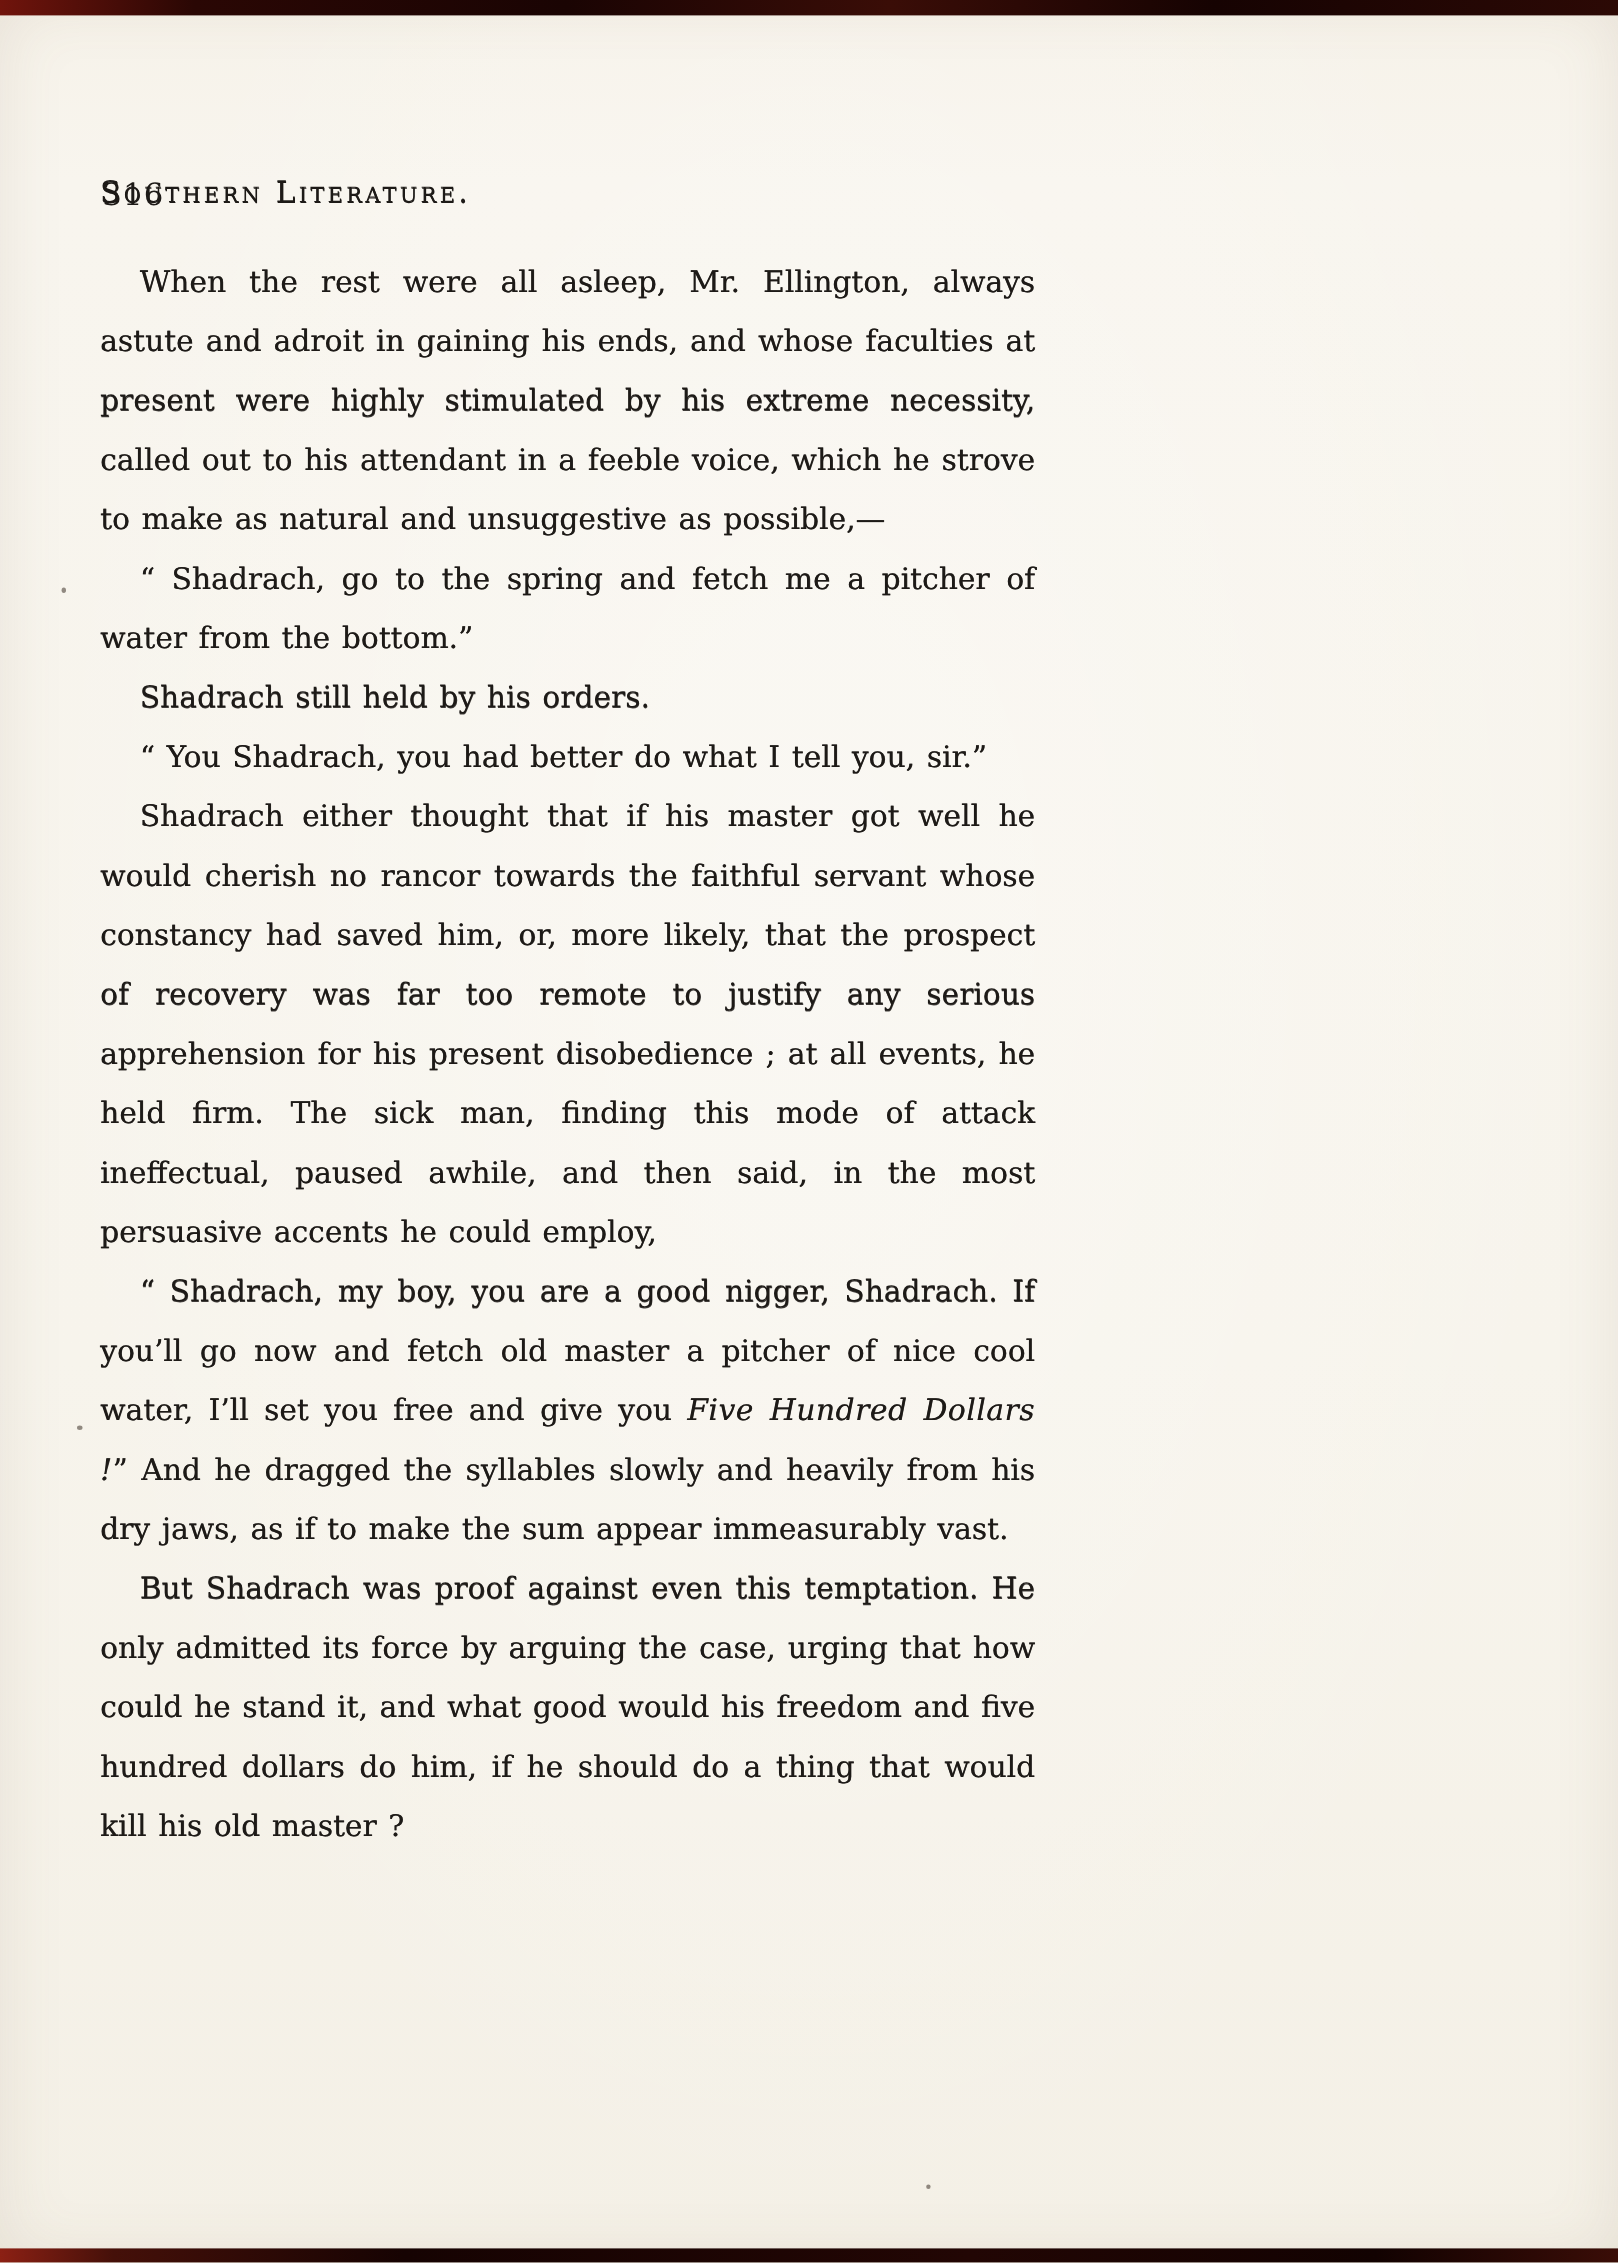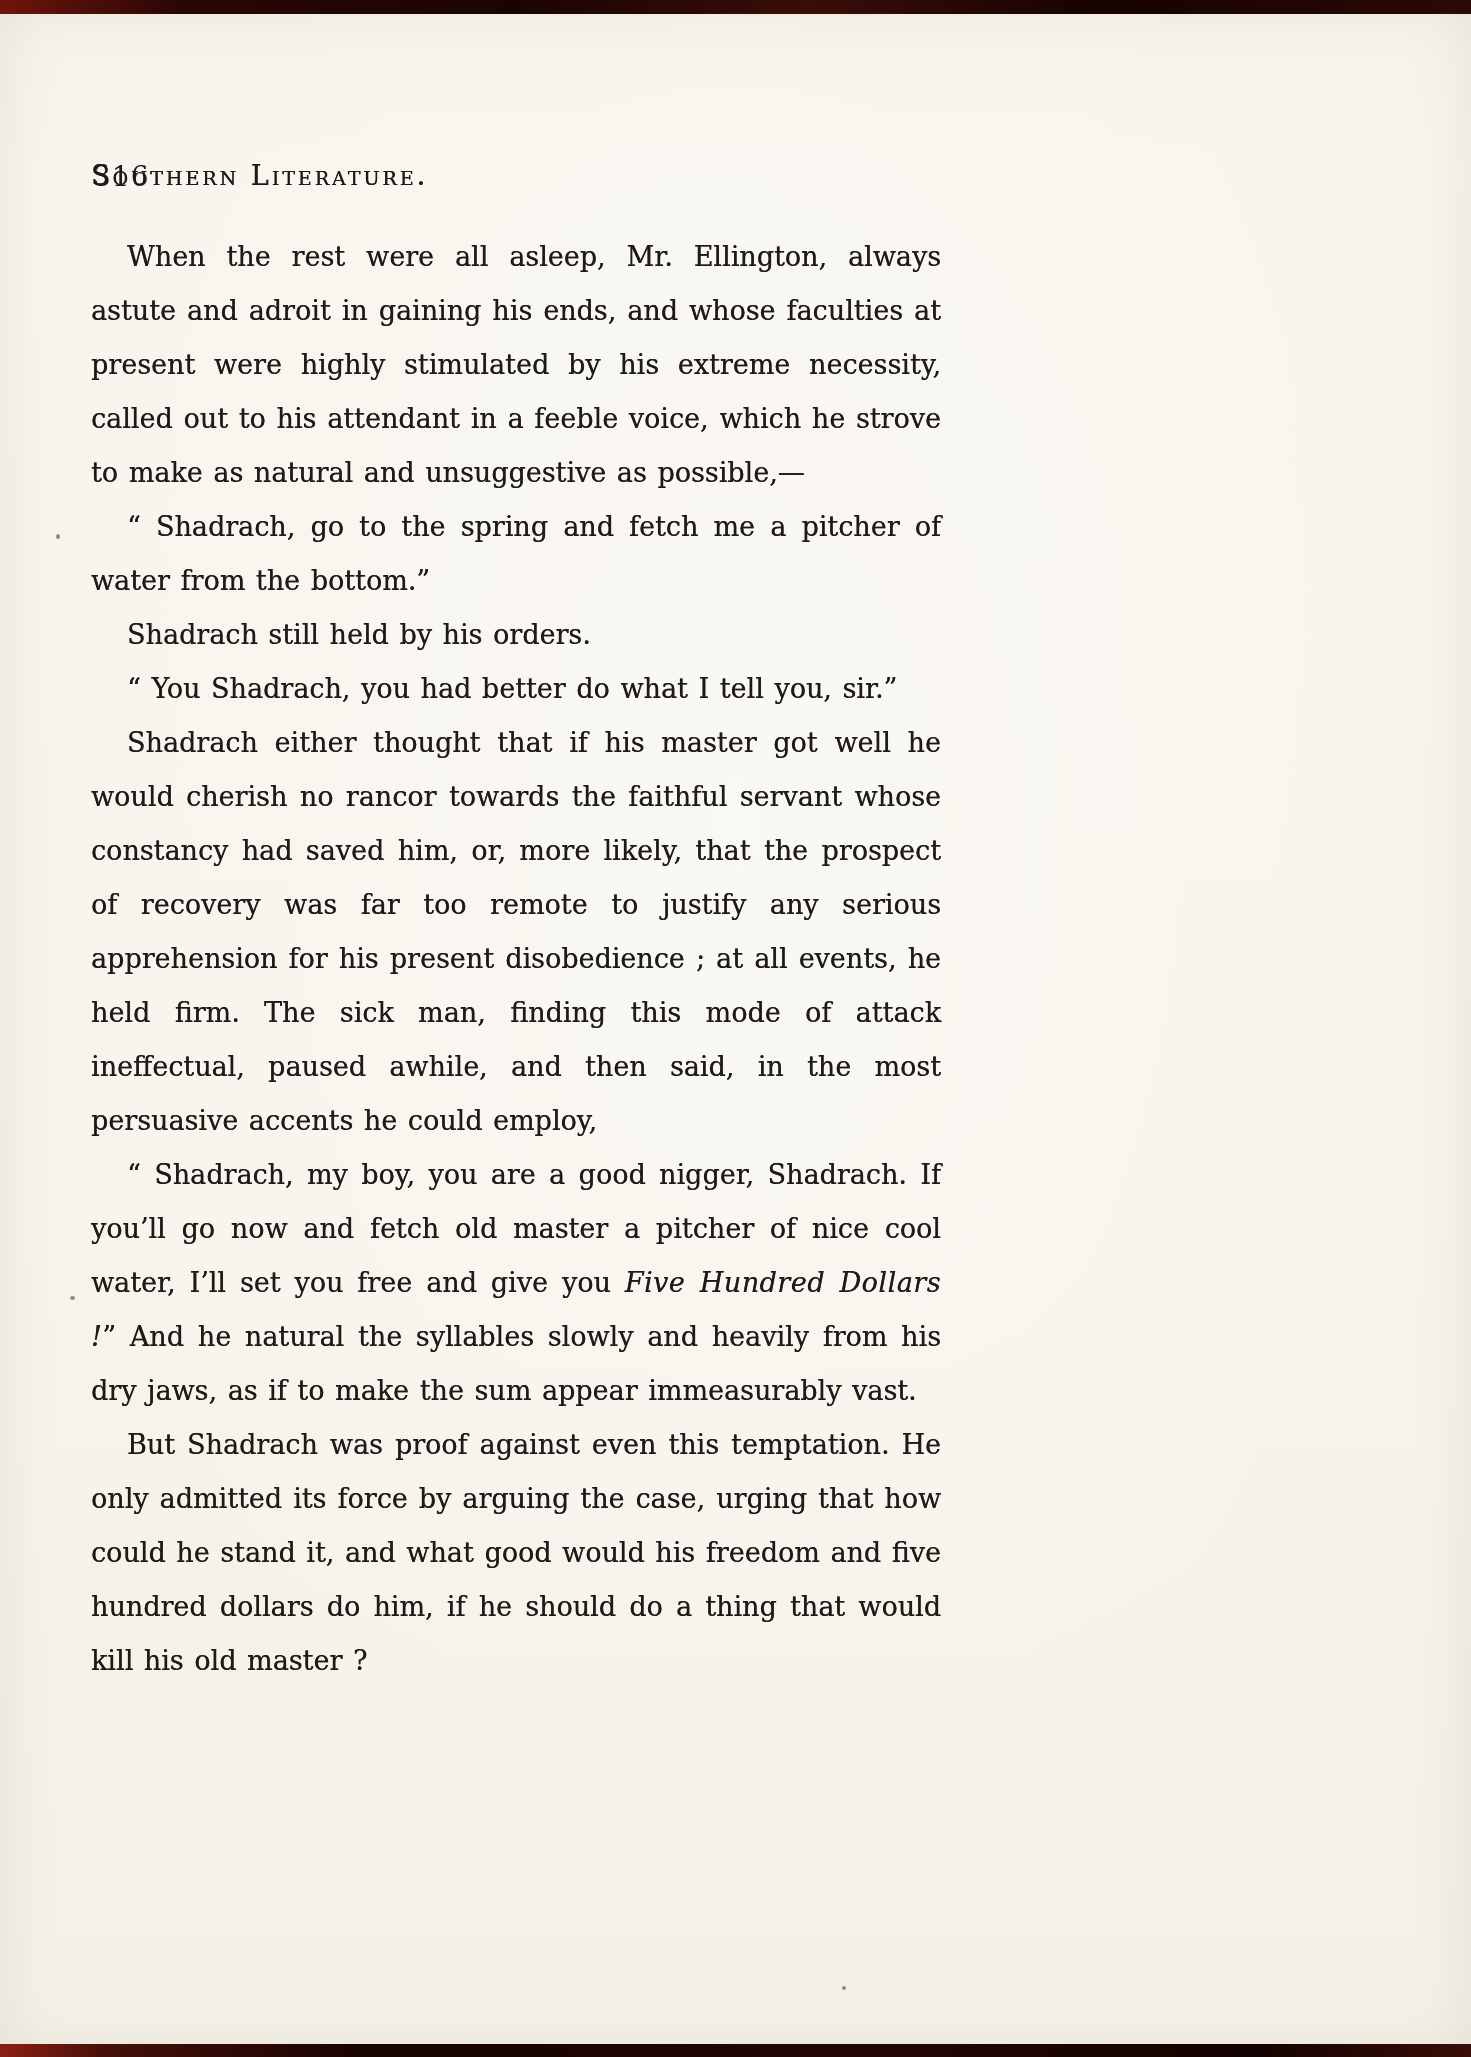--- a/index.html
+++ b/index.html
@@ -99,21 +99,21 @@
       <span class="page-num">316</span>
       <span class="head-title">Southern Literature.</span>
     </header>
 
     <main class="text-block">
       <p class="para"><span>When the rest were all asleep, Mr. Ellington, always astute and adroit in gaining his ends, and whose faculties at present were highly stimulated by his extreme necessity, called out to his attendant in a feeble voice, which he strove to make as natural and unsuggestive as possible,—</span></p>
       <p class="para"><span>“ Shadrach, go to the spring and fetch me a pitcher of water from the bottom.”</span></p>
       <p class="para"><span>Shadrach still held by his orders.</span></p>
       <p class="para"><span>“ You Shadrach, you had better do what I tell you, sir.”</span></p>
       <p class="para"><span>Shadrach either thought that if his master got well he would cherish no rancor towards the faithful servant whose constancy had saved him, or, more likely, that the prospect of recovery was far too remote to justify any serious apprehension for his present disobedience ; at all events, he held firm.  The sick man, finding this mode of attack ineffectual, paused awhile, and then said, in the most persuasive accents he could employ,</span></p>
-      <p class="para"><span>“ Shadrach, my boy, you are a good nigger, Shadrach.  If you’ll go now and fetch old master a pitcher of nice cool water, I’ll set you free and give you </span><em>Five Hundred Dollars !</em><span>”  And he natural the syllables slowly and heavily from his dry jaws, as if to make the sum appear immeasurably vast.</span></p>
+      <p class="para"><span>“ Shadrach, my boy, you are a good nigger, Shadrach.  If you’ll go now and fetch old master a pitcher of nice cool water, I’ll set you free and give you </span><em>Five Hundred Dollars !</em><span>”  And he dragged the syllables slowly and heavily from his dry jaws, as if to make the sum appear immeasurably vast.</span></p>
       <p class="para"><span>But Shadrach was proof against even this temptation. He only admitted its force by arguing the case, urging that how could he stand it, and what good would his freedom and five hundred dollars do him, if he should do a thing that would kill his old master ?</span></p>
     </main>
 
   </div>
 
   <span class="speck s1"></span>
   <span class="speck s2"></span>
   <span class="speck s3"></span>
 
   <div class="edge bottom"></div>

